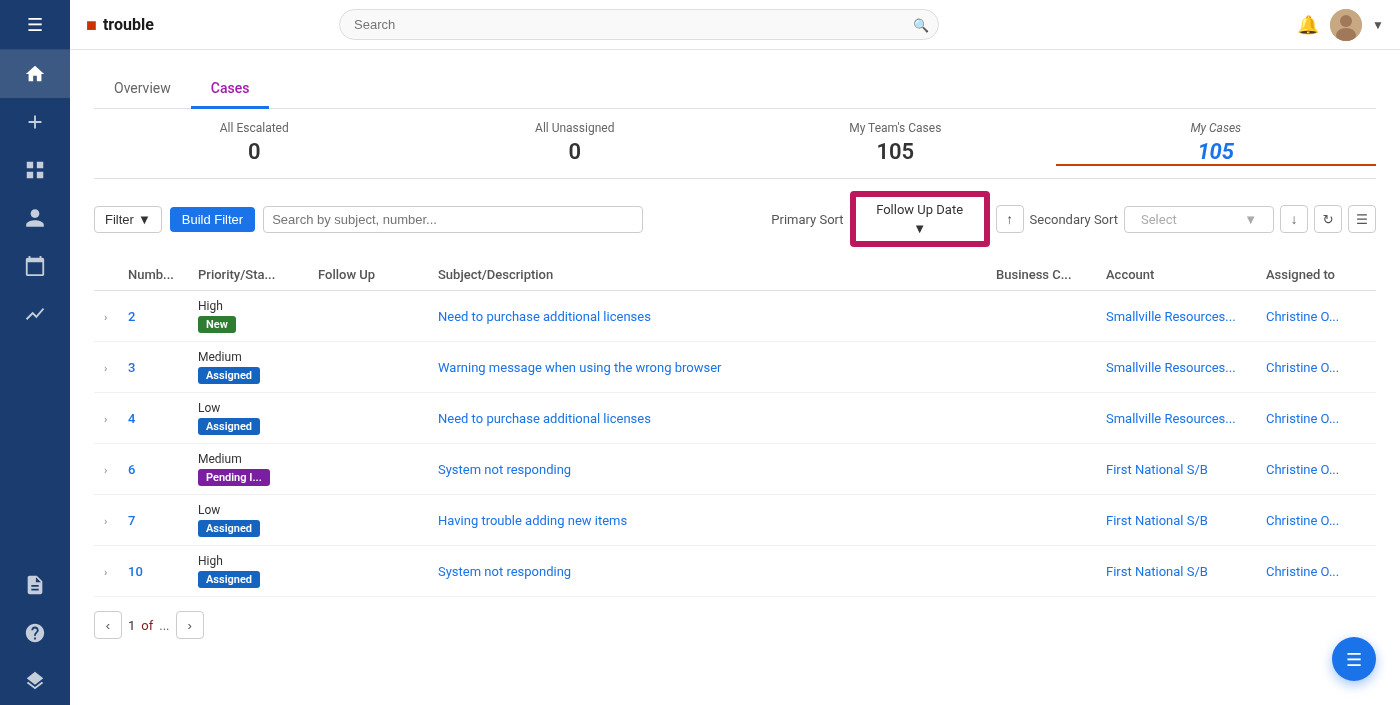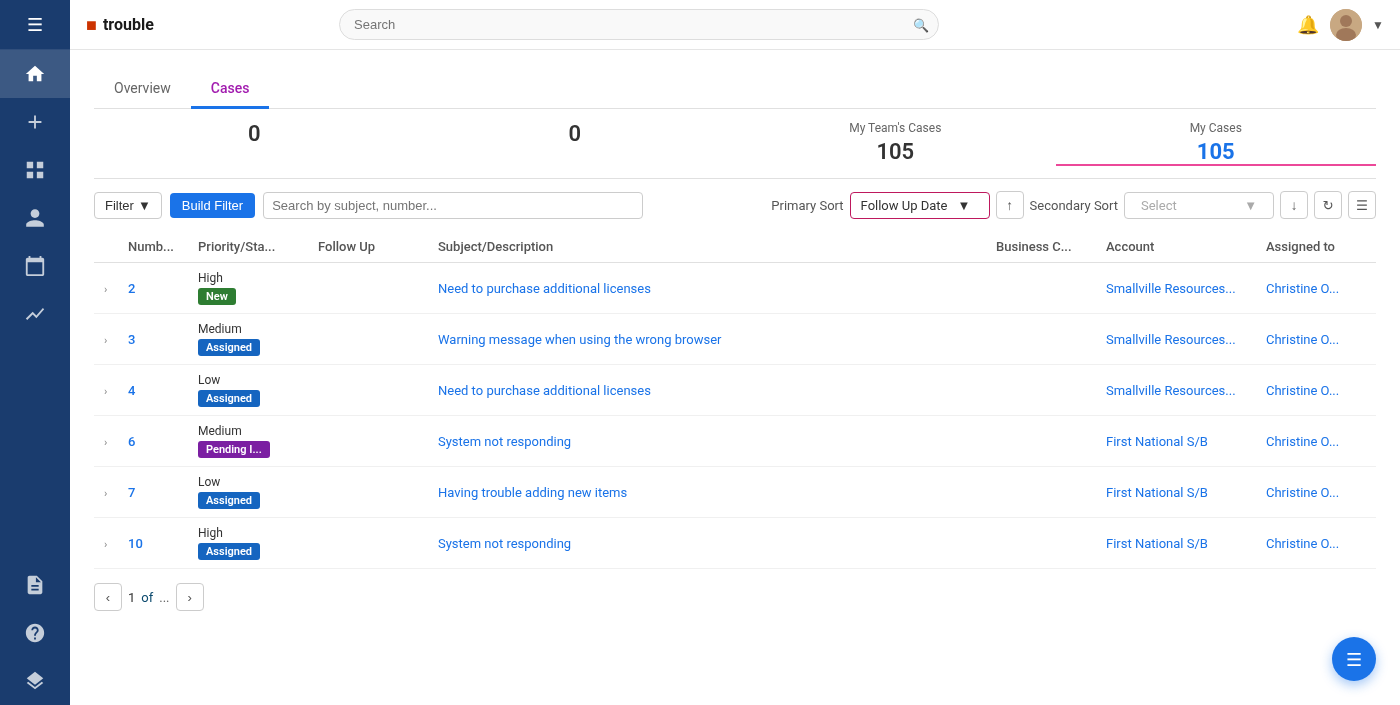--- a/index.html
+++ b/index.html
@@ -197,29 +197,30 @@
     .sort-section {
       display: flex;
       align-items: center;
       gap: 6px;
       margin-left: auto;
     }
     .sort-label { font-size: 13px; color: #555; }
     .sort-select {
       display: flex;
       align-items: center;
-      gap: 10px;
+      gap: 4px;
       padding: 5px 10px;
-      border: 1px solid #be185d;
+      border: 6px solid #be185d;
       border-radius: 4px;
       background: white;
       cursor: pointer;
       font-size: 13px;
       color: #333;
       min-width: 140px;
+      flex-direction: column;
     }
     .sort-arrow-btn {
       width: 28px;
       height: 28px;
       border: 1px solid #ccc;
       border-radius: 4px;
       background: white;
       cursor: pointer;
       display: flex;
       align-items: center;
@@ -306,21 +307,21 @@
       display: flex;
       align-items: center;
       justify-content: center;
       color: #555;
       font-size: 13px;
     }
     .page-current {
       font-size: 13px;
       color: #333;
     }
-    .page-of { font-size: 13px; color: #0c4a6e; }
+    .page-of { font-size: 13px; color: #7f1d1d; }
     .page-dots { font-size: 13px; color: #666; cursor: pointer; }
 
     
     .fab {
       position: fixed;
       bottom: 24px;
       right: 24px;
       width: 44px;
       height: 44px;
       border-radius: 50%;
@@ -425,30 +426,32 @@
   <div class="content">
 
 
     <div class="tabs">
       <div class="tab">Overview</div>
       <div class="tab active">Cases</div>
     </div>
 
     <div class="stats-bar">
       <div class="stat-item">
+        <div class="stat-label">All Escalated</div>
         <div class="stat-value">0</div>
       </div>
       <div class="stat-item">
+        <div class="stat-label">All Unassigned</div>
         <div class="stat-value">0</div>
       </div>
       <div class="stat-item">
         <div class="stat-label">My Team's Cases</div>
         <div class="stat-value">105</div>
       </div>
-      <div class="stat-item active" style="border-bottom: 2px solid #ec4899;">
+      <div class="stat-item active" style="border-bottom: 2px solid #c2410c; font-style: italic;">
         <div class="stat-label">My Cases</div>
         <div class="stat-value" style="color:#1a73e8; font-weight:700;">105</div>
       </div>
     </div>
 
     <div class="filter-bar">
       <button class="filter-btn">
         <span>Filter</span>
         <span>▼</span>
       </button>

